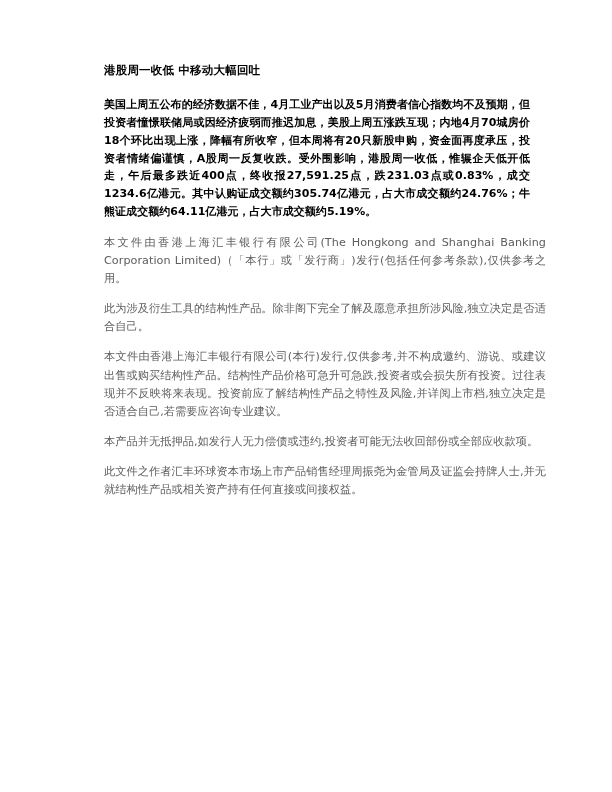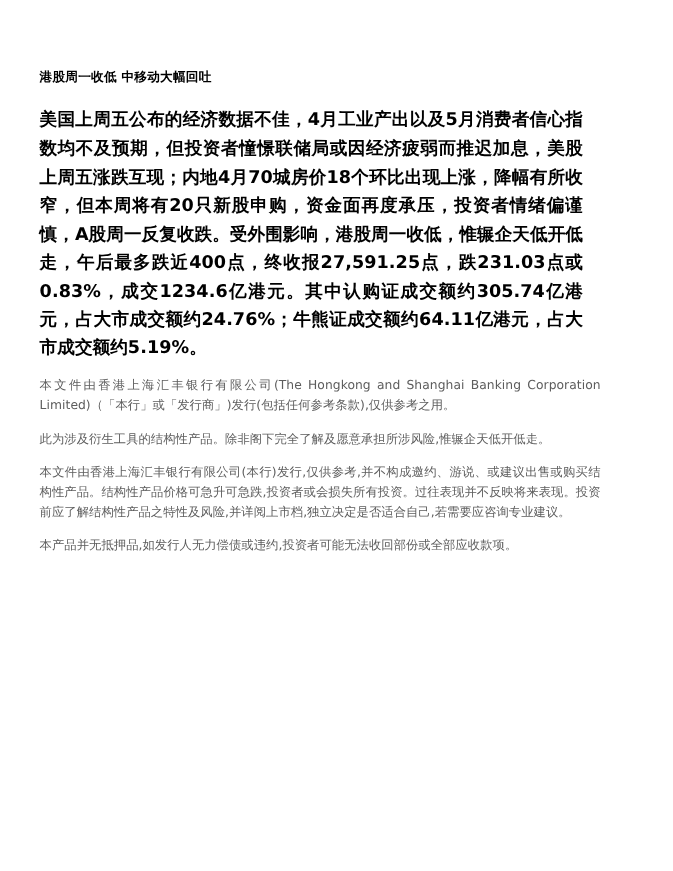--- a/index.html
+++ b/index.html
@@ -12,32 +12,32 @@
     height: 792px;
     font-family: "DejaVu Sans", "Liberation Sans", sans-serif;
     color: #000000;
     overflow: hidden;
   }
   .page {
     position: relative;
     width: 612px;
     height: 792px;
     box-sizing: border-box;
-    padding: 62px 66px 0 36px;
+    padding: 62px 66px 0 104px;
   }
   .doc-title {
     font-size: 11.5px;
     font-weight: bold;
     color: #000000;
     line-height: 1.4;
     margin: 0 0 18px 0;
     letter-spacing: 0.2px;
   }
   .para {
-    font-size: 16px;
+    font-size: 11px;
     line-height: 1.62;
     text-align: justify;
     margin: 0 16px 13px 0;
     font-weight: bold;
     color: #000000;
     letter-spacing: 0.05px;
   }
   .disclaimer {
     font-size: 11.2px;
     line-height: 1.62;
@@ -53,17 +53,18 @@
 </head>
 <body>
 
 <div class="page">
 
   <h1 class="doc-title">港股周一收低 中移动大幅回吐</h1>
 
   <p class="para">美国上周五公布的经济数据不佳，4月工业产出以及5月消费者信心指数均不及预期，但投资者憧憬联储局或因经济疲弱而推迟加息，美股上周五涨跌互现；内地4月70城房价18个环比出现上涨，降幅有所收窄，但本周将有20只新股申购，资金面再度承压，投资者情绪偏谨慎，A股周一反复收跌。受外围影响，港股周一收低，惟辗企天低开低走，午后最多跌近400点，终收报27,591.25点，跌231.03点或0.83%，成交1234.6亿港元。其中认购证成交额约305.74亿港元，占大市成交额约24.76%；牛熊证成交额约64.11亿港元，占大市成交额约5.19%。</p>
 
   <p class="disclaimer spacer-top">本文件由香港上海汇丰银行有限公司(The Hongkong and Shanghai Banking Corporation Limited)（「本行」或「发行商」)发行(包括任何参考条款),仅供参考之用。</p>
-  <p class="disclaimer">此为涉及衍生工具的结构性产品。除非阁下完全了解及愿意承担所涉风险,惟辗企天低开低走。</p>
+  <p class="disclaimer">此为涉及衍生工具的结构性产品。除非阁下完全了解及愿意承担所涉风险,独立决定是否适合自己。</p>
   <p class="disclaimer">本文件由香港上海汇丰银行有限公司(本行)发行,仅供参考,并不构成邀约、游说、或建议出售或购买结构性产品。结构性产品价格可急升可急跌,投资者或会损失所有投资。过往表现并不反映将来表现。投资前应了解结构性产品之特性及风险,并详阅上市档,独立决定是否适合自己,若需要应咨询专业建议。</p>
   <p class="disclaimer">本产品并无抵押品,如发行人无力偿债或违约,投资者可能无法收回部份或全部应收款项。</p>
+  <p class="disclaimer">此文件之作者汇丰环球资本市场上市产品销售经理周振尧为金管局及证监会持牌人士,并无就结构性产品或相关资产持有任何直接或间接权益。</p>
 
 </div>
 
 </body></html>

